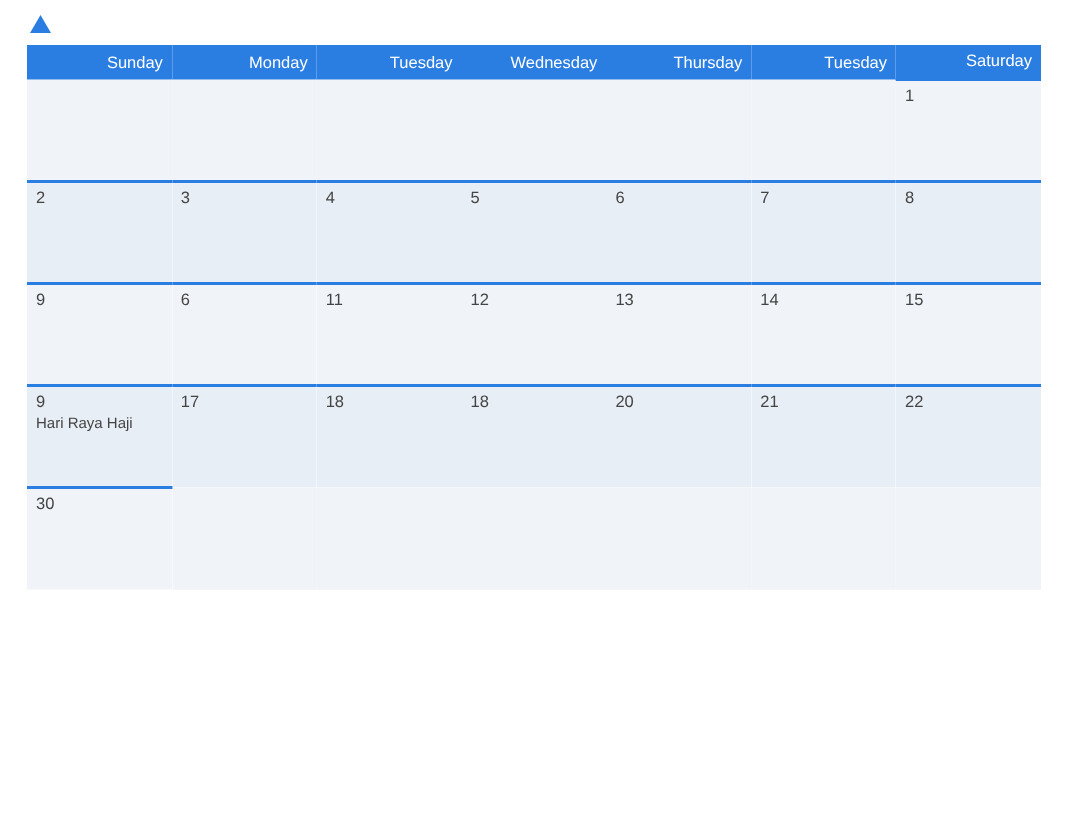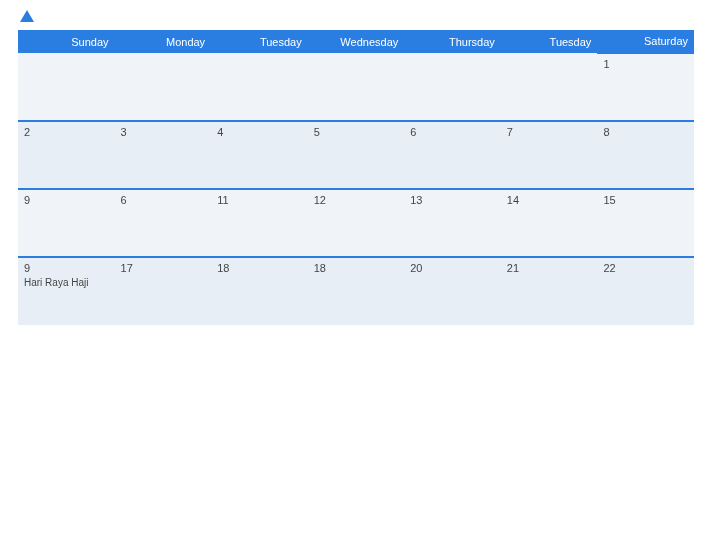--- a/index.html
+++ b/index.html
@@ -249,15 +249,26 @@
           <td>
             <span class="day-number">20</span>
           </td>
           <td>
             <span class="day-number">21</span>
           </td>
           <td>
             <span class="day-number">22</span>
           </td>
         </tr>
+        <tr class="last-row">
+          <td>
+            <span class="day-number">30</span>
+          </td>
+          <td class="empty-cell" style="border-top: none;"></td>
+          <td class="empty-cell" style="border-top: none;"></td>
+          <td class="empty-cell" style="border-top: none;"></td>
+          <td class="empty-cell" style="border-top: none;"></td>
+          <td class="empty-cell" style="border-top: none;"></td>
+          <td class="empty-cell" style="border-top: none;"></td>
+        </tr>
       </tbody>
   </table>
 </div>
 
 </body></html>

